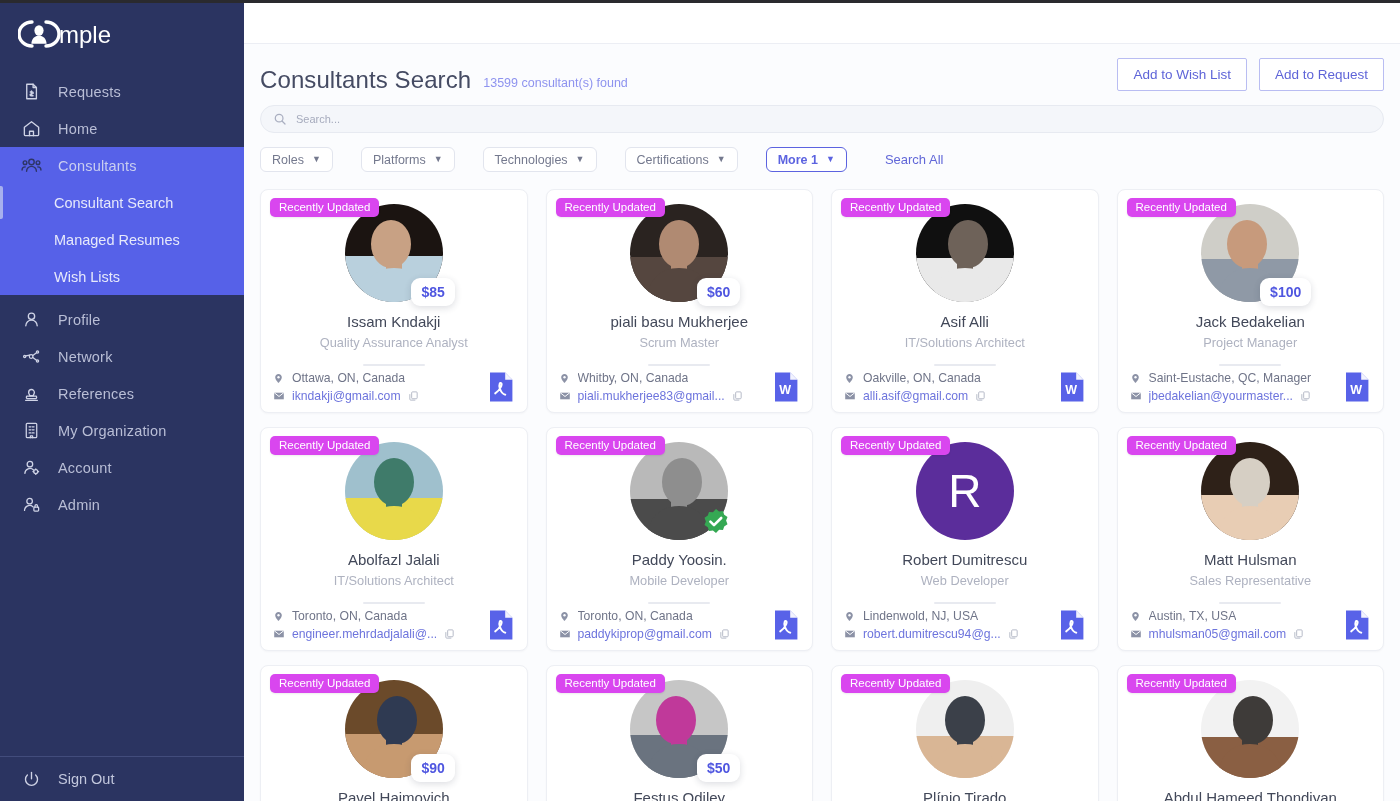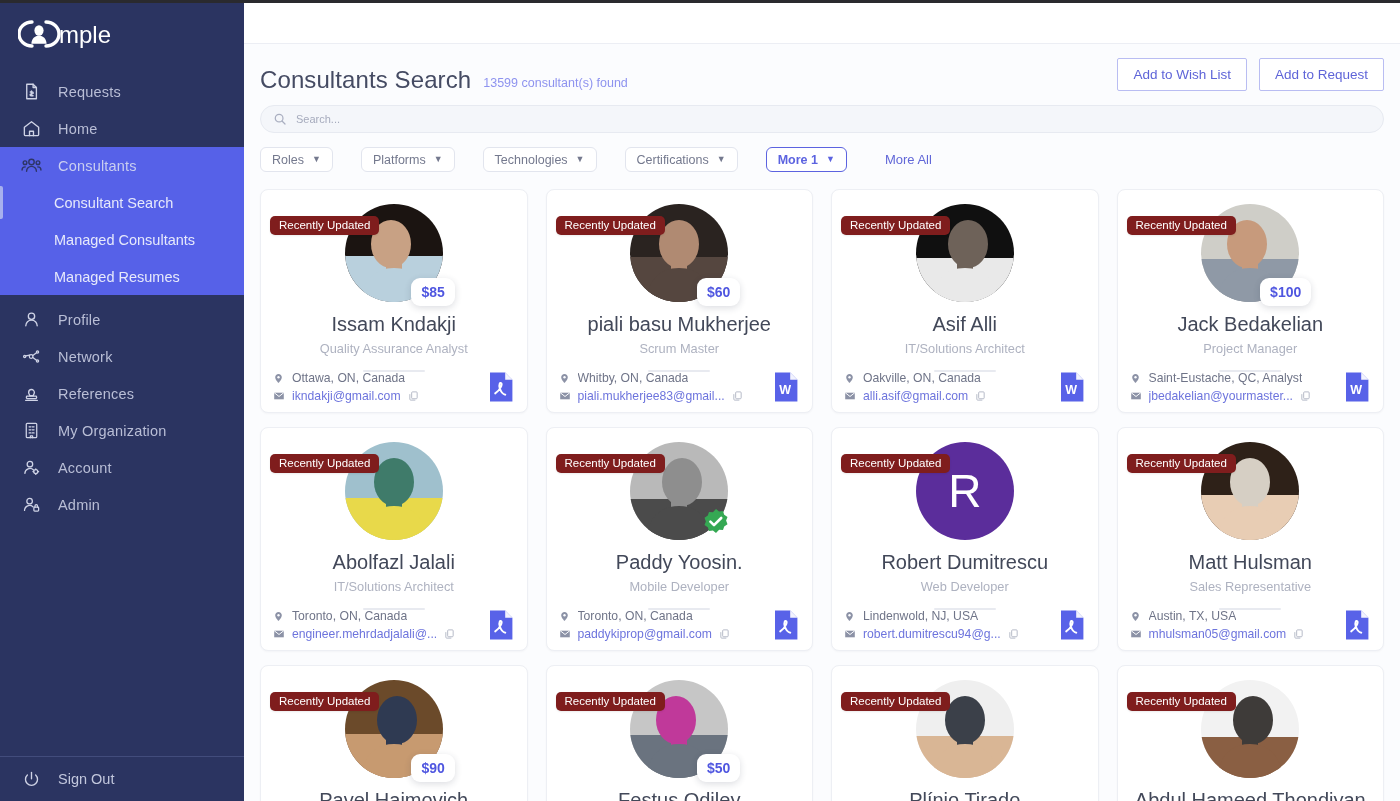--- a/index.html
+++ b/index.html
@@ -116,22 +116,22 @@
     display: grid; grid-template-columns: repeat(4, 1fr);
     gap: 14px 18px; margin-top: 17px;
   }
   .card {
     position: relative; background: #ffffff;
     border: 1px solid #edeff4; border-radius: 8px;
     height: 224px; overflow: visible;
     box-shadow: 0 1px 2px rgba(40,45,70,.04);
   }
   .badge-updated {
-    position: absolute; top: 26px; left: 9px; z-index: 4;
-    background: #7f1d1d; color: #fff; font-size: 11.5px;
+    position: absolute; top: 8px; left: 9px; z-index: 4;
+    background: #d946ef; color: #fff; font-size: 11.5px;
     padding: 3px 9px 4px; border-radius: 5px; white-space: nowrap;
     box-shadow: 0 1px 2px rgba(0,0,0,.08);
   }
   .avatar-wrap {
     position: relative; width: 98px; height: 98px; margin: 14px auto 0;
   }
   .avatar {
     width: 98px; height: 98px; border-radius: 50%; overflow: hidden;
     display: flex; align-items: center; justify-content: center;
     font-size: 46px; color: #fff; position: relative;
@@ -142,21 +142,21 @@
     background: #ffffff; color: #4f56e0; font-size: 14px; font-weight: 700;
     border-radius: 9px; padding: 6px 10px;
     box-shadow: 0 2px 7px rgba(40,45,70,.16);
     min-width: 42px; text-align: center;
   }
   .verified-badge {
     position: absolute; right: -2px; bottom: 4px;
     width: 28px; height: 28px;
   }
   .cname {
-    text-align: center; font-size: 20px; color: #424859;
+    text-align: center; font-size: 15px; color: #424859;
     margin-top: 11px; padding: 0 8px;
     white-space: nowrap; overflow: hidden; text-overflow: ellipsis;
   }
   .crole {
     text-align: center; font-size: 12.8px; color: #aeb2c0; margin-top: 5px;
     white-space: nowrap; overflow: hidden; text-overflow: ellipsis; padding: 0 8px;
   }
   .divider {
     width: 62px; height: 2px; background: #e8eaf0;
     margin: 14px auto 0; border-radius: 2px;
@@ -237,24 +237,24 @@
               <path d="M22.8 17.2 a3.6 3.6 0 0 0 -3.6 -3.6"></path>
             </svg>
           </span>
           <span>Consultants</span>
         </div>
 
         <div class="nav-sub active">
           <span>Consultant Search</span>
         </div>
         <div class="nav-sub">
-          <span>Managed Consultants</span>
+          <span>Managed Resumes</span>
         </div>
         <div class="nav-sub">
-          <span>Managed Resumes</span>
+          <span>Wish Lists</span>
         </div>
       </div>
 
       <div class="nav-item" style="margin-top:6px;">
         <span class="ico">
           <svg width="19" height="19" viewBox="0 0 24 24" fill="none" stroke="#cfd3e6" stroke-width="1.7" stroke-linecap="round" stroke-linejoin="round">
             <circle cx="12" cy="8" r="4"></circle>
             <path d="M4.8 20 a7.2 7.2 0 0 1 14.4 0"></path>
           </svg>
         </span>
@@ -375,21 +375,21 @@
           <span class="cv">▼</span>
         </button>
         <button class="chip">
           <span>Certifications</span>
           <span class="cv">▼</span>
         </button>
         <button class="chip active">
           <span>More 1</span>
           <span class="cv">▼</span>
         </button>
-        <button class="clear-all">More All</button>
+        <button class="clear-all">Search All</button>
       </div>
 
       <div class="grid" id="card-grid">
           <div class="card">
             <div class="badge-updated">Recently Updated</div>
             <div class="avatar-wrap">
               <div class="avatar">
                 <svg viewBox="0 0 98 98" width="98" height="98">
                   <rect width="98" height="98" fill="#1b1411"></rect>
                   <rect x="0" y="52" width="98" height="46" fill="#b9d0dd"></rect>
@@ -557,21 +557,21 @@
             <div class="divider"></div>
             <div class="card-foot">
               <div class="foot-lines">
                 <div class="line">
                   <span class="li">
                     <svg width="11" height="13" viewBox="0 0 24 24" fill="#8c92a6">
                       <path d="M12 2.2 c-4 0 -7.2 3.2 -7.2 7.2 c0 5.4 7.2 12.4 7.2 12.4 s7.2 -7 7.2 -12.4 c0 -4 -3.2 -7.2 -7.2 -7.2z"></path>
                       <circle cx="12" cy="9.2" r="2.6" fill="#fbfcfe"></circle>
                     </svg>
                   </span>
-                  <span class="txt">Saint-Eustache, QC, Analyst</span>
+                  <span class="txt">Saint-Eustache, QC, Manager</span>
                 </div>
                 <div class="line email">
                   <span class="li">
                     <svg width="12" height="12" viewBox="0 0 24 24" fill="#8c92a6">
                       <path d="M2.4 5.4 h19.2 v13.2 H2.4z"></path>
                       <path d="M2.4 5.4 L12 13 L21.6 5.4" fill="none" stroke="#fbfcfe" stroke-width="2"></path>
                     </svg>
                   </span>
                   <span class="txt">jbedakelian@yourmaster...</span>
                   <span class="copy-ico"><svg width="11" height="12" viewBox="0 0 24 24" fill="none" stroke="#9097ab" stroke-width="1.9">

